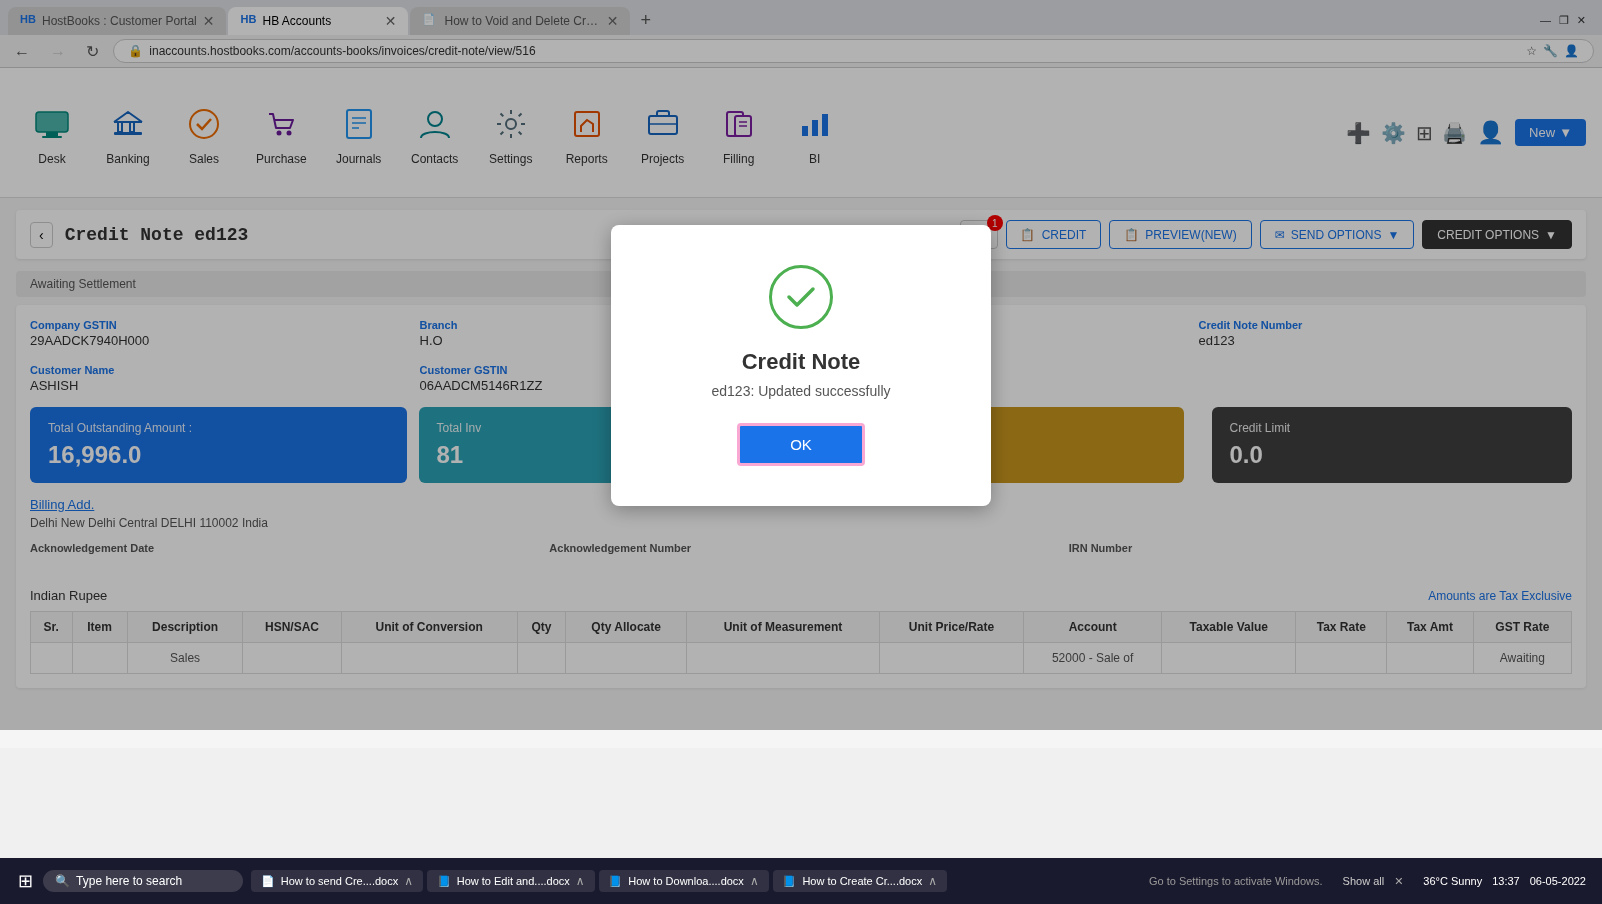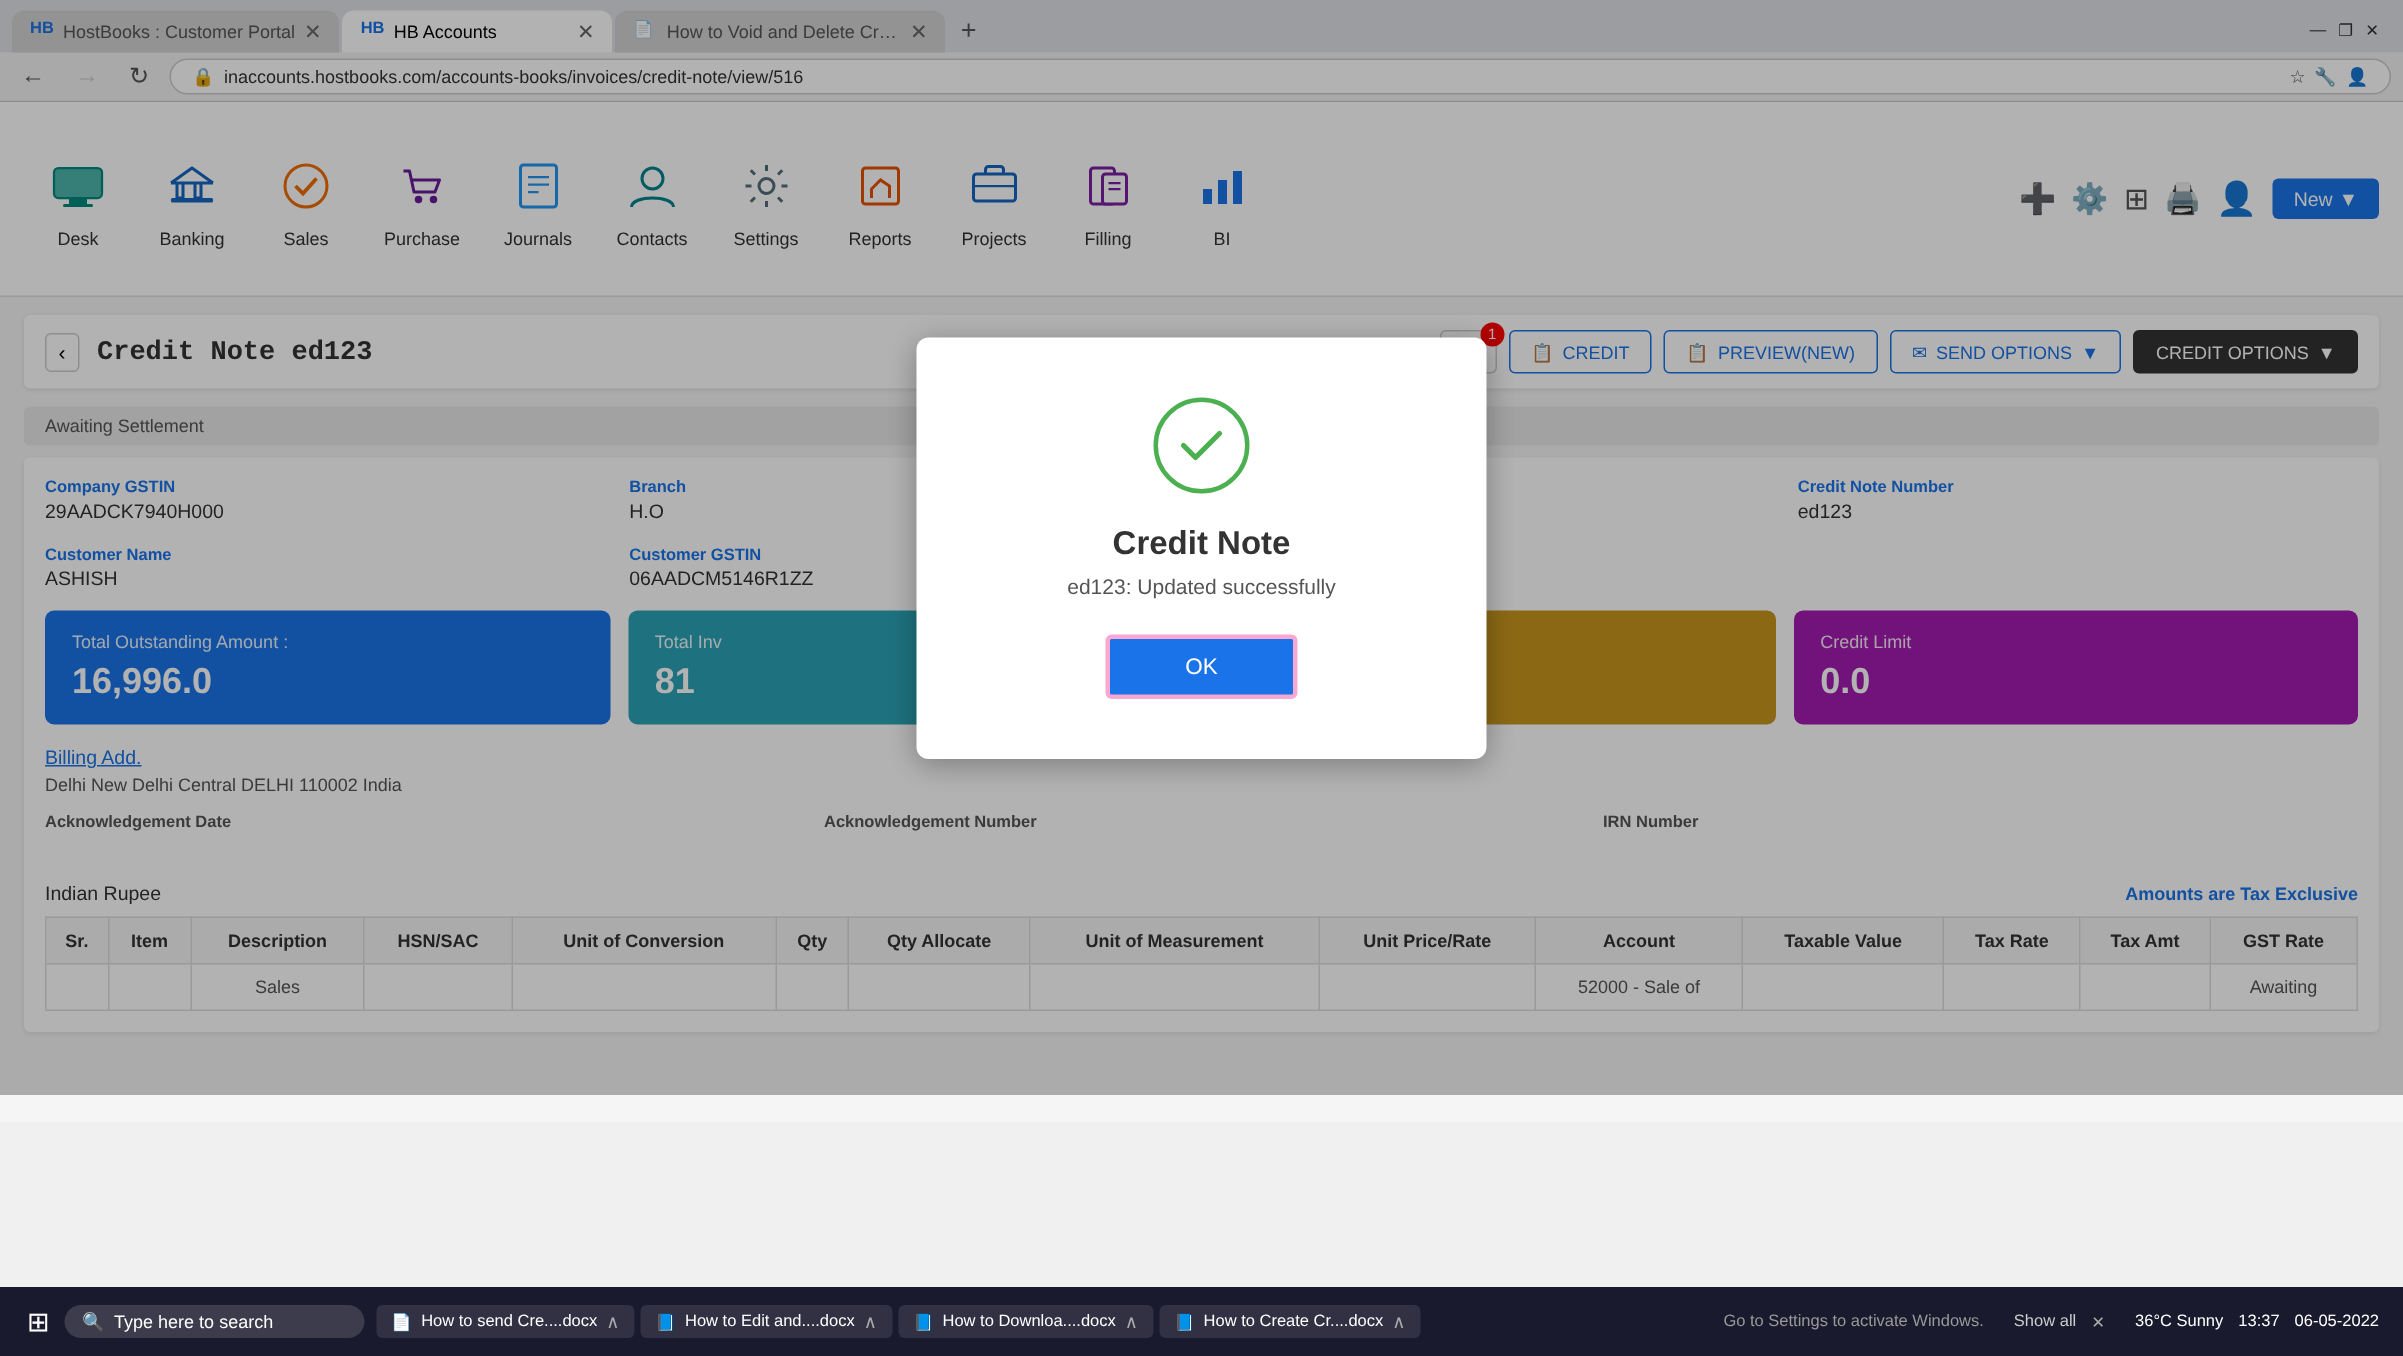--- a/index.html
+++ b/index.html
@@ -57,37 +57,37 @@
     .info-grid { display: grid; grid-template-columns: repeat(4, 1fr); gap: 16px; margin-bottom: 14px; }
     .info-field label { font-size: 11px; color: #1a73e8; font-weight: 600; display: block; margin-bottom: 2px; }
     .info-field span { font-size: 13px; color: #333; }
 
     
     .stats-row { display: grid; grid-template-columns: repeat(4, 1fr); gap: 12px; margin-bottom: 14px; }
     .stat-card { border-radius: 6px; padding: 14px 18px; color: #fff; }
     .stat-card.blue { background: #1a73e8; }
     .stat-card.teal { background: #2ba3b6; }
     .stat-card.amber { background: #c8961d; }
-    .stat-card.green { background: #a21caf; }
+    .stat-card.green { background: #404040; margin-left: 16px; }
     .stat-card .stat-label { font-size: 12px; opacity: 0.9; margin-bottom: 6px; }
     .stat-card .stat-value { font-size: 24px; font-weight: 700; }
 
     
     .billing-section { margin-bottom: 12px; }
     .billing-link { color: #1a73e8; text-decoration: underline; cursor: pointer; font-size: 13px; font-weight: 500; }
     .billing-addr { font-size: 12px; color: #555; margin-top: 4px; }
 
     
     .ack-grid { display: grid; grid-template-columns: repeat(3, 1fr); gap: 16px; margin-bottom: 14px; }
     .ack-field label { font-size: 11px; color: #555; font-weight: 600; display: block; margin-bottom: 20px; }
 
     
     .currency-row { display: flex; justify-content: space-between; align-items: center; margin-bottom: 8px; }
     .currency-label { font-size: 13px; font-weight: 500; color: #333; }
-    .tax-note { font-size: 12px; color: #1a73e8; font-weight: 700; }
+    .tax-note { font-size: 12px; color: #1a73e8; font-weight: 400; }
 
     
     .items-table { width: 100%; border-collapse: collapse; font-size: 12px; }
     .items-table th { background: #f5f5f5; padding: 8px 6px; text-align: center; border: 1px solid #ddd; font-weight: 600; color: #333; }
     .items-table td { padding: 8px 6px; text-align: center; border: 1px solid #ddd; color: #555; }
 
     
     .modal-overlay { position: fixed; top: 0; left: 0; width: 1602px; height: 730px; background: rgba(0,0,0,0.3); display: flex; align-items: center; justify-content: center; z-index: 1000; }
     .modal { background: #fff; border-radius: 8px; padding: 40px 50px; min-width: 380px; max-width: 460px; text-align: center; box-shadow: 0 4px 20px rgba(0,0,0,0.3); }
     .modal-success-icon { width: 64px; height: 64px; border-radius: 50%; border: 3px solid #4caf50; display: flex; align-items: center; justify-content: center; margin: 0 auto 20px; }

